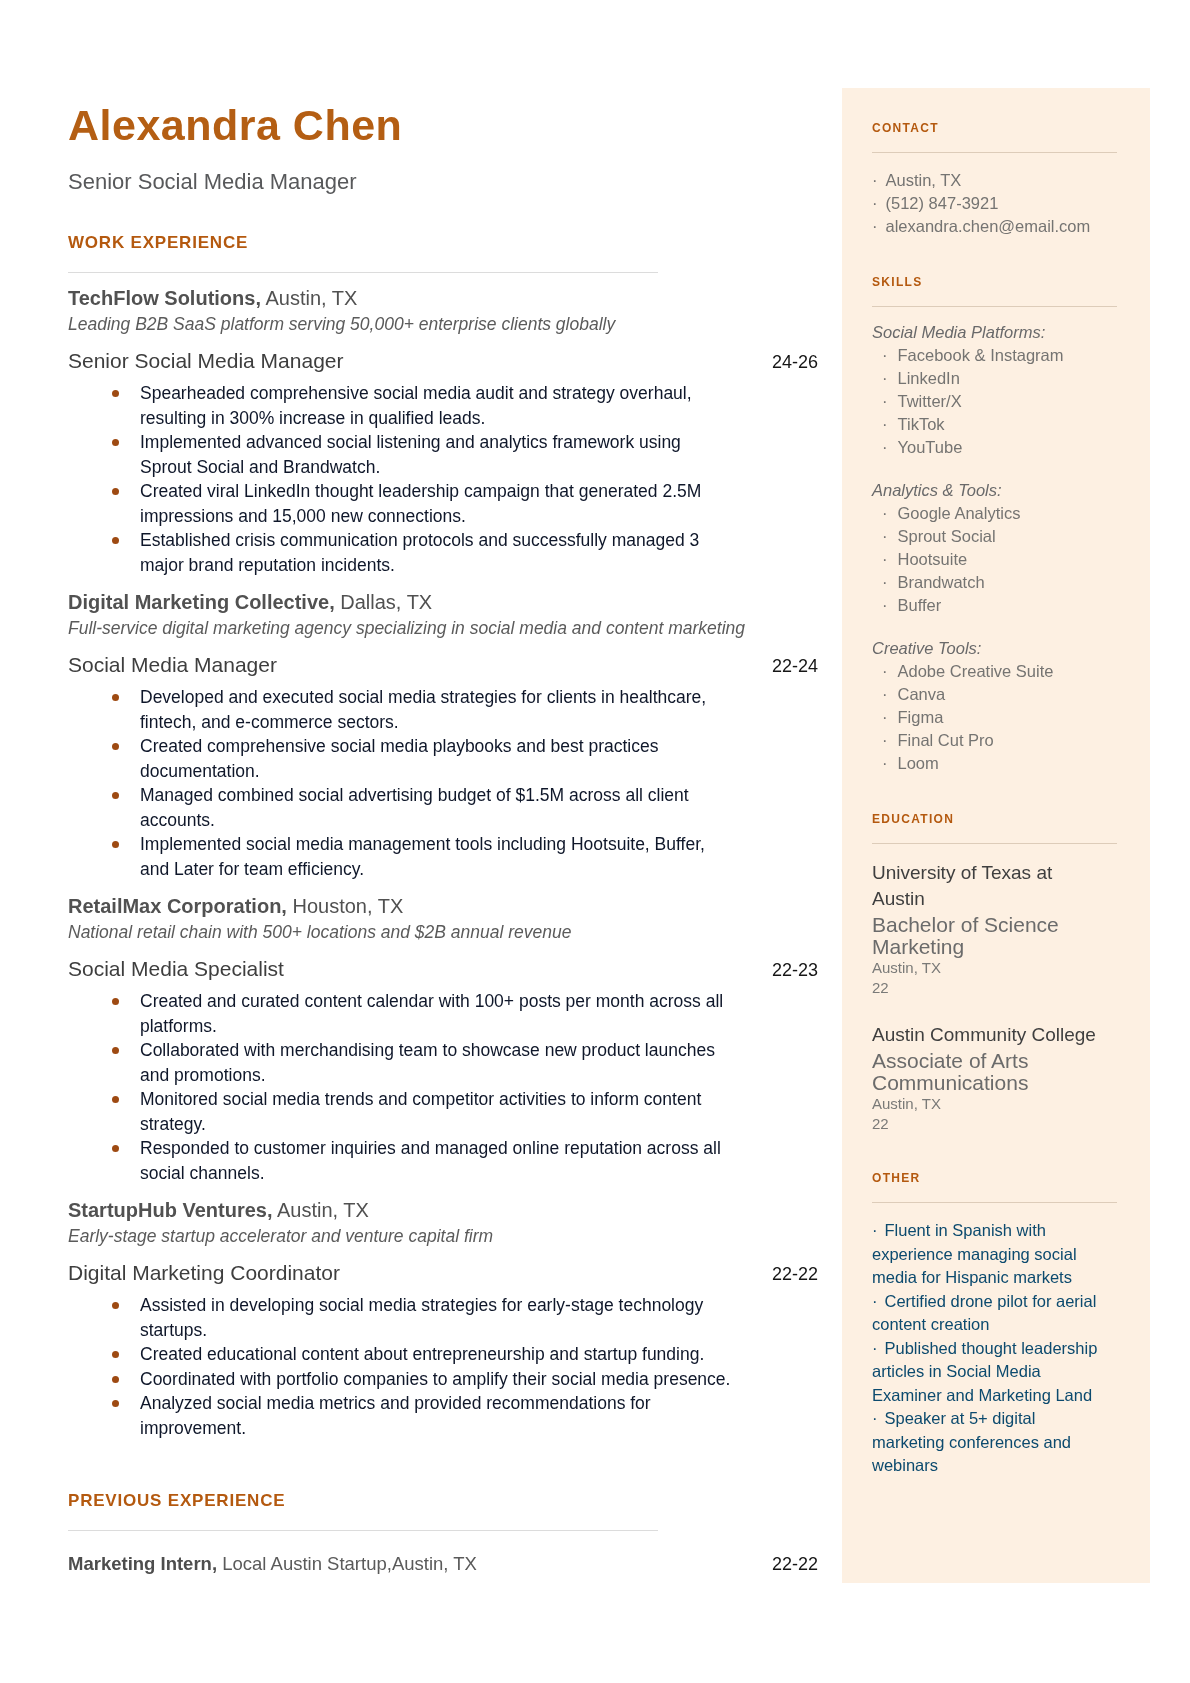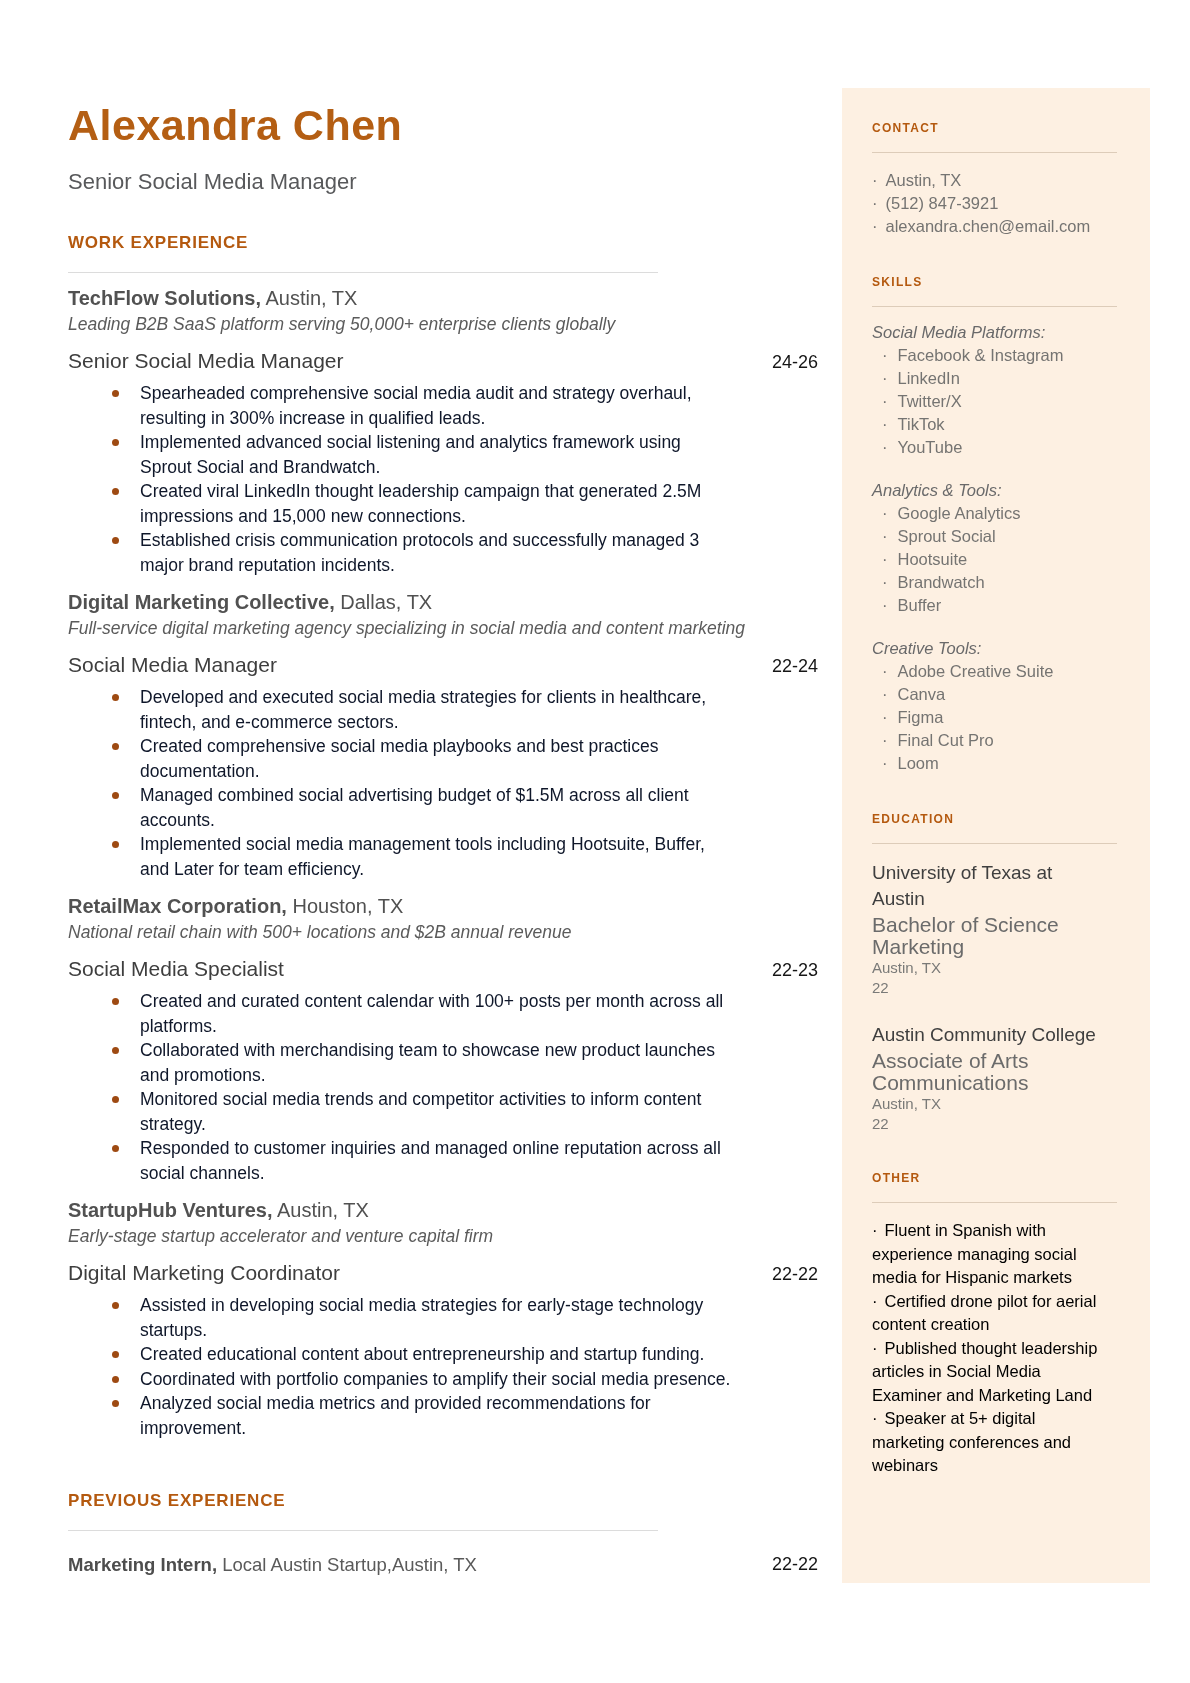--- a/index.html
+++ b/index.html
@@ -44,21 +44,21 @@
     flex:none;width:7px;height:7px;border-radius:50%;
     background:#9e4a12;margin:9px 0 0 44px;
   }
   .btxt{
     margin-left:21px;font-size:17.5px;line-height:24.5px;color:#0f172a;
     white-space:pre-line;
   }
   .prev-h{margin-top:50px;}
   .prev-row{
     margin-top:20px;display:flex;justify-content:space-between;
-    align-items:center;font-size:18.5px;line-height:26px;color:#5a5a5a;
+    align-items:flex-start;font-size:18.5px;line-height:26px;color:#5a5a5a;
   }
   .prev-role{font-weight:700;color:#4d4d4d;}
 
   
   .sidebar{
     position:absolute;left:842px;top:88px;width:308px;height:1495px;
     background:#fdf0e2;box-sizing:border-box;
     padding:30px 33px 30px 30px;
   }
   .sb-h{
@@ -79,21 +79,21 @@
     font-size:16.5px;line-height:23px;color:#757472;padding-left:10px;
   }
   .skill-item::before{content:"·";margin-right:10px;color:#757472;}
   .school{margin-top:16px;}
   .school + .school{margin-top:24px;}
   .school-name{font-size:19px;line-height:26px;color:#3f3f3f;white-space:pre-line;}
   .degree{margin-top:2px;font-size:21px;line-height:22px;color:#6b6b6b;white-space:pre-line;}
   .edu-loc,.edu-year{font-size:15px;line-height:20px;color:#7a7a78;}
   .other-list{margin-top:16px;}
   .other-item{
-    font-size:16.5px;line-height:23.5px;color:#000000;white-space:pre-line;
+    font-size:16.5px;line-height:23.5px;color:#0c4a6e;white-space:pre-line;
   }
   .other-item .odot{margin-right:7px;}
 </style>
 </head>
 <body>
 
 <div class="page">
 
   <main class="main">
     <h1 class="name">Alexandra Chen</h1>

